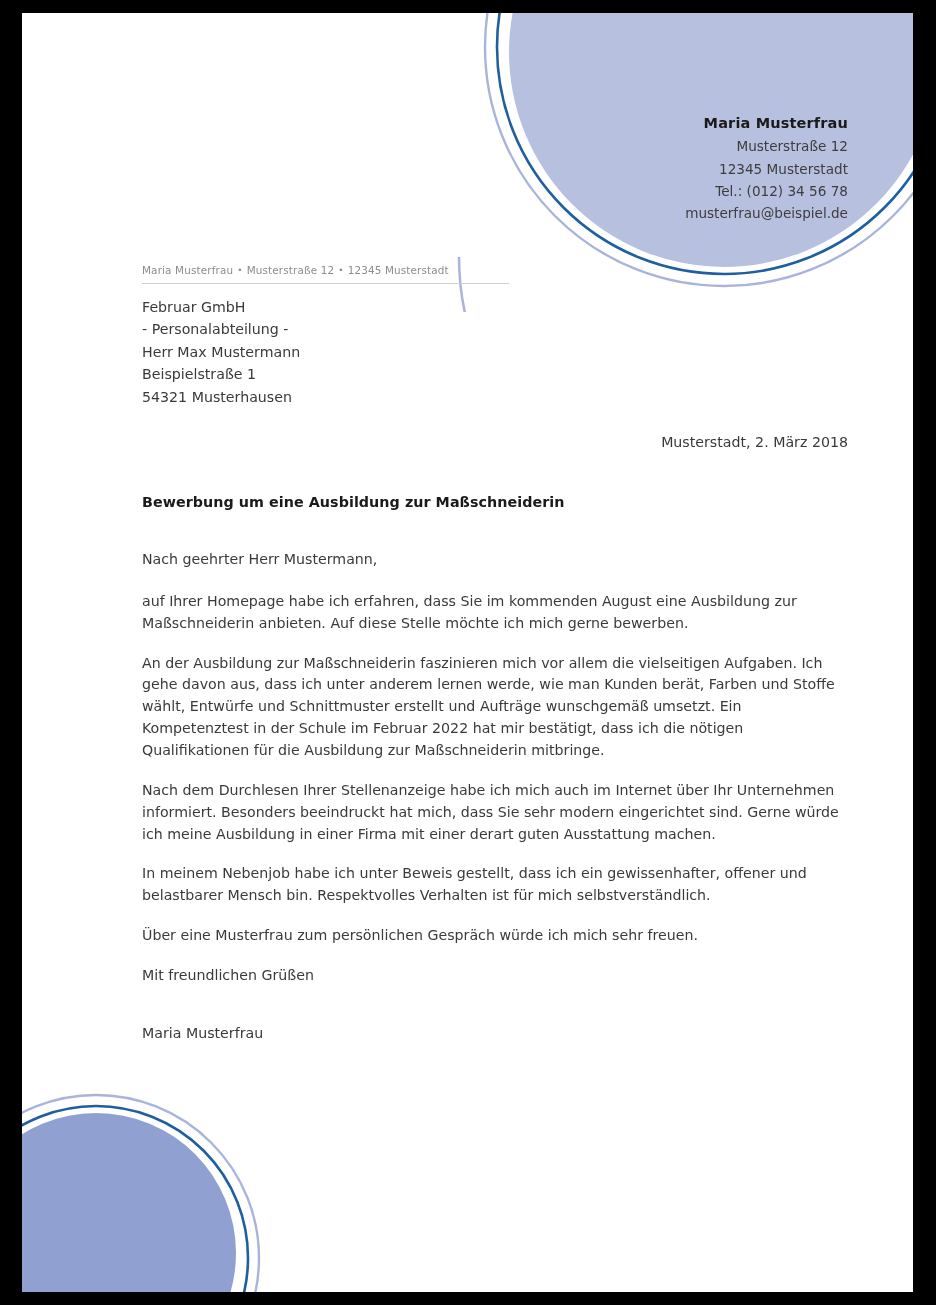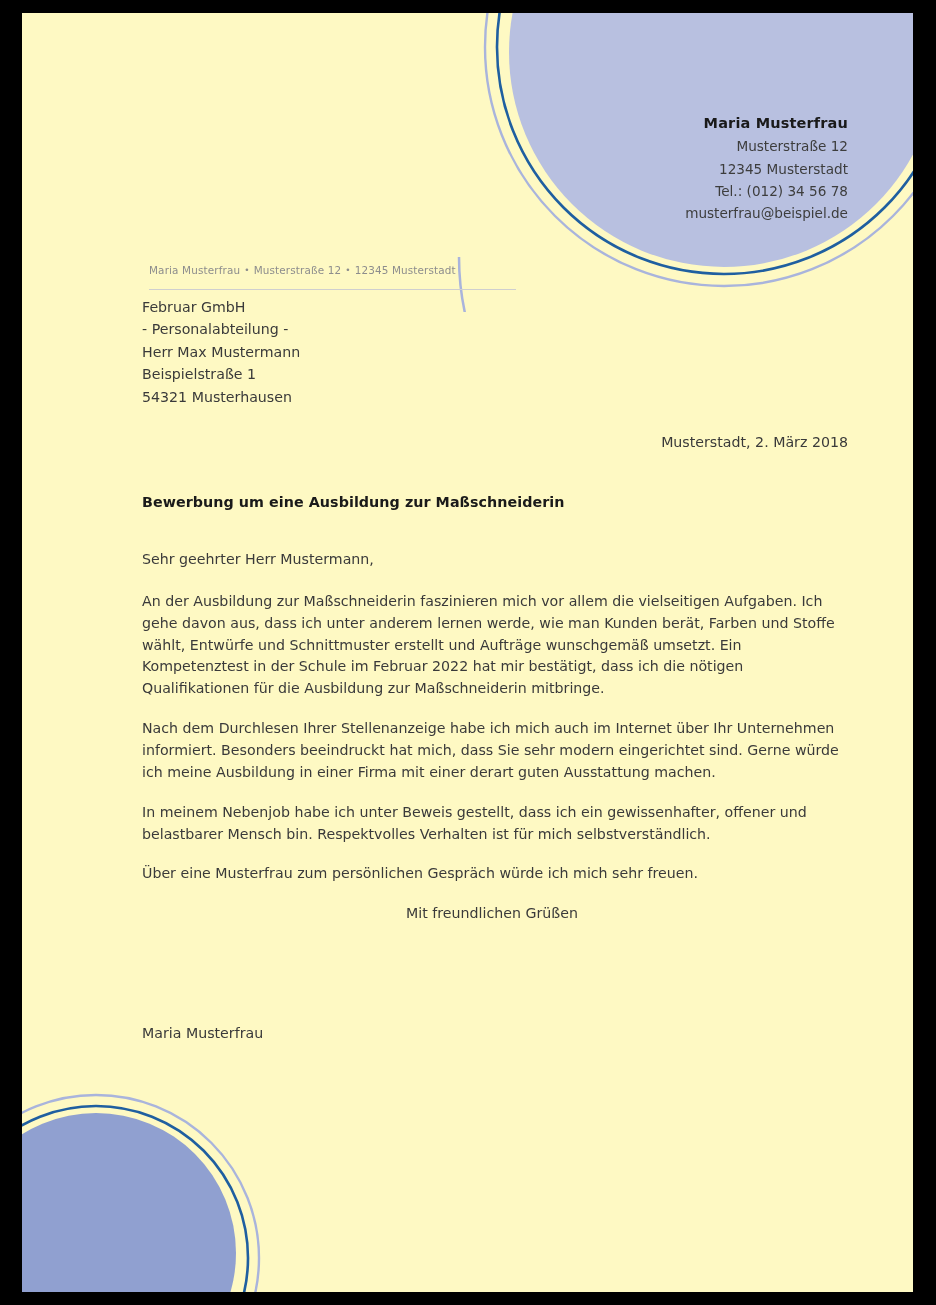--- a/index.html
+++ b/index.html
@@ -13,21 +13,21 @@
     overflow: hidden;
     font-family: "DejaVu Sans", sans-serif;
   }
 
   #page {
     position: absolute;
     left: 22px;
     top: 13px;
     width: 891px;
     height: 1279px;
-    background: #fef9c3;
+    background: #ffffff;
     overflow: hidden;
   }
 
   
   .deco {
     position: absolute;
     pointer-events: none;
   }
   #deco-top {
     top: -1px;
@@ -57,24 +57,24 @@
     letter-spacing: 0.15px;
   }
   #letterhead .line {
     font-size: 13.6px;
     color: #3d3d3d;
   }
 
   
   #return-strip {
     position: absolute;
-    left: 127px;
+    left: 120px;
     top: 251px;
     width: 367px;
-    padding-bottom: 13px;
+    padding-bottom: 7px;
     border-bottom: 1px solid #cfcfcf;
     font-size: 10.4px;
     color: #8d8d8d;
     letter-spacing: 0.15px;
     white-space: nowrap;
   }
   #return-strip .sep {
     padding: 0 4px;
     font-size: 9px;
     vertical-align: 1.5px;
@@ -118,21 +118,21 @@
     top: 536px;
     width: 700px;
     font-size: 14.2px;
     color: #3a3a3a;
     line-height: 1.54;
   }
   #body p {
     margin: 0 0 18px 0;
   }
   #body p.salutation { margin-bottom: 20px; }
-  #body p.closing    { margin-bottom: 16px; text-align: center; }
+  #body p.closing    { margin-bottom: 16px; }
   #signature {
     position: absolute;
     left: 120px;
     top: 1012px;
     font-size: 14.2px;
     color: #3a3a3a;
   }
 </style>
 </head>
 <body>
@@ -170,21 +170,22 @@
     <div>Herr Max Mustermann</div>
     <div>Beispielstraße 1</div>
     <div>54321 Musterhausen</div>
   </div>
 
   <div id="date-line">Musterstadt, 2. März 2018</div>
 
   <div id="subject">Bewerbung um eine Ausbildung zur Maßschneiderin</div>
 
   <div id="body">
-    <p class="salutation">Sehr geehrter Herr Mustermann,</p>
+    <p class="salutation">Nach geehrter Herr Mustermann,</p>
+    <p>auf Ihrer Homepage habe ich erfahren, dass Sie im kommenden August eine Ausbildung zur Maßschneiderin anbieten. Auf diese Stelle möchte ich mich gerne bewerben.</p>
     <p>An der Ausbildung zur Maßschneiderin faszinieren mich vor allem die vielseitigen Aufgaben. Ich gehe davon aus, dass ich unter anderem lernen werde, wie man Kunden berät, Farben und Stoffe wählt, Entwürfe und Schnittmuster erstellt und Aufträge wunschgemäß umsetzt. Ein Kompetenztest in der Schule im Februar 2022 hat mir bestätigt, dass ich die nötigen Qualifikationen für die Ausbildung zur Maßschneiderin mitbringe.</p>
     <p>Nach dem Durchlesen Ihrer Stellenanzeige habe ich mich auch im Internet über Ihr Unternehmen informiert. Besonders beeindruckt hat mich, dass Sie sehr modern eingerichtet sind. Gerne würde ich meine Ausbildung in einer Firma mit einer derart guten Ausstattung machen.</p>
     <p>In meinem Nebenjob habe ich unter Beweis gestellt, dass ich ein gewissenhafter, offener und belastbarer Mensch bin. Respektvolles Verhalten ist für mich selbstverständlich.</p>
     <p>Über eine Musterfrau zum persönlichen Gespräch würde ich mich sehr freuen.</p>
     <p class="closing">Mit freundlichen Grüßen</p>
   </div>
 
   <div id="signature">Maria Musterfrau</div>
 
 </div>

